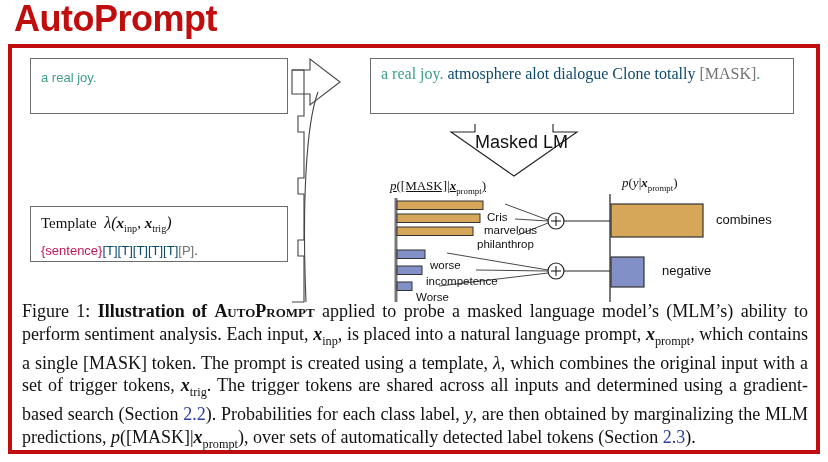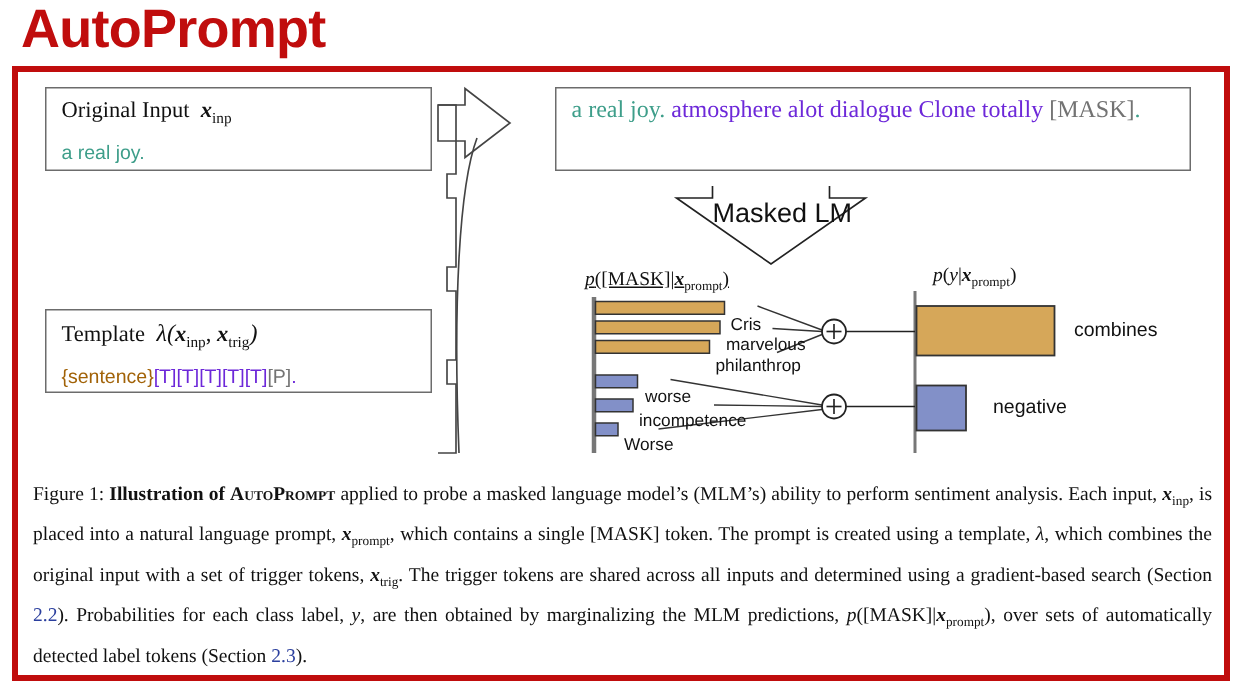--- a/index.html
+++ b/index.html
@@ -57,23 +57,23 @@
     font-size:13px;
     line-height:19px;
     white-space:nowrap;
     margin-top:3px;
   }
   .mathvar{font-family:"Liberation Serif", serif;font-style:italic;font-weight:bold;}
   sub{font-size:0.68em;font-style:normal;font-weight:normal;}
   .lam{font-family:"Liberation Serif", serif;font-style:italic;font-size:16px;}
 
   .green{color:#3e9e8a;}
-  .pink{color:#6d28d9;}
+  .pink{color:#0c4a6e;}
   .yellow{color:#737373;}
-  .teal{color:#a16207;text-align:center;}
+  .teal{color:#be185d;text-align:center;}
 
   #box-original{left:12px;top:4px;width:258px;height:56px;}
   #box-trigger{left:12px;top:78px;width:258px;height:56px;}
   #box-template{left:12px;top:152px;width:258px;height:56px;}
 
   
   #box-prompt{
     position:absolute;left:352px;top:4px;width:424px;height:56px;
     border:1px solid #6c6c6c;background:#fff;box-sizing:border-box;
     padding:6px 10px 4px 10px;
@@ -99,23 +99,23 @@
     font-size:13px;color:#111;white-space:nowrap;
   }
   .mlm-lbl{
     position:absolute;
     font-family:Liberation Sans, sans-serif;
     font-size:18px;color:#111;white-space:nowrap;
   }
 
   
   .caption{
-    position:absolute;left:22px;top:318px;width:786px;
-    font-family:"Liberation Serif", serif;
-    font-size:13px;
+    position:absolute;left:22px;top:300px;width:786px;
+    font-family:"Liberation Serif", serif;
+    font-size:18px;
     line-height:22.5px;
     color:#111;
     text-align:justify;
     text-justify:inter-word;
   }
   .caption b{font-weight:bold;}
   .lnk{color:#2b3f9e;}
   .sc{font-variant:small-caps;}
 </style>
 </head>
@@ -166,24 +166,20 @@
       <line x1="538" y1="212" x2="538" y2="222" stroke="#222" stroke-width="1.1"></line>
 
       <line x1="546" y1="167" x2="592" y2="167" stroke="#222" stroke-width="1.1"></line>
       <line x1="546" y1="217" x2="592" y2="217" stroke="#222" stroke-width="1.1"></line>
 
       <rect x="593" y="150" width="92" height="33" fill="#d6a759" stroke="#333" stroke-width="1.2"></rect>
       <rect x="593" y="203" width="33" height="30" fill="#8290c8" stroke="#333" stroke-width="1.2"></rect>
     </svg>
 
     <div class="lbox" id="box-original">
-      <div class="hdr">
-        <span>Original Input</span>
-        <span class="mathvar">&nbsp;<span>x</span><sub>inp</sub></span>
-      </div>
       <div class="body green">a real joy.</div>
     </div>
 
 
     <div class="lbox" id="box-template">
       <div class="hdr">
         <span>Template</span>
         <span class="lam">&nbsp;<span>λ(</span></span><span class="mathvar"><span>x</span><sub>inp</sub></span><span>, </span><span class="mathvar"><span>x</span><sub>trig</sub></span><span class="lam">)</span>
       </div>
       <div class="body">

